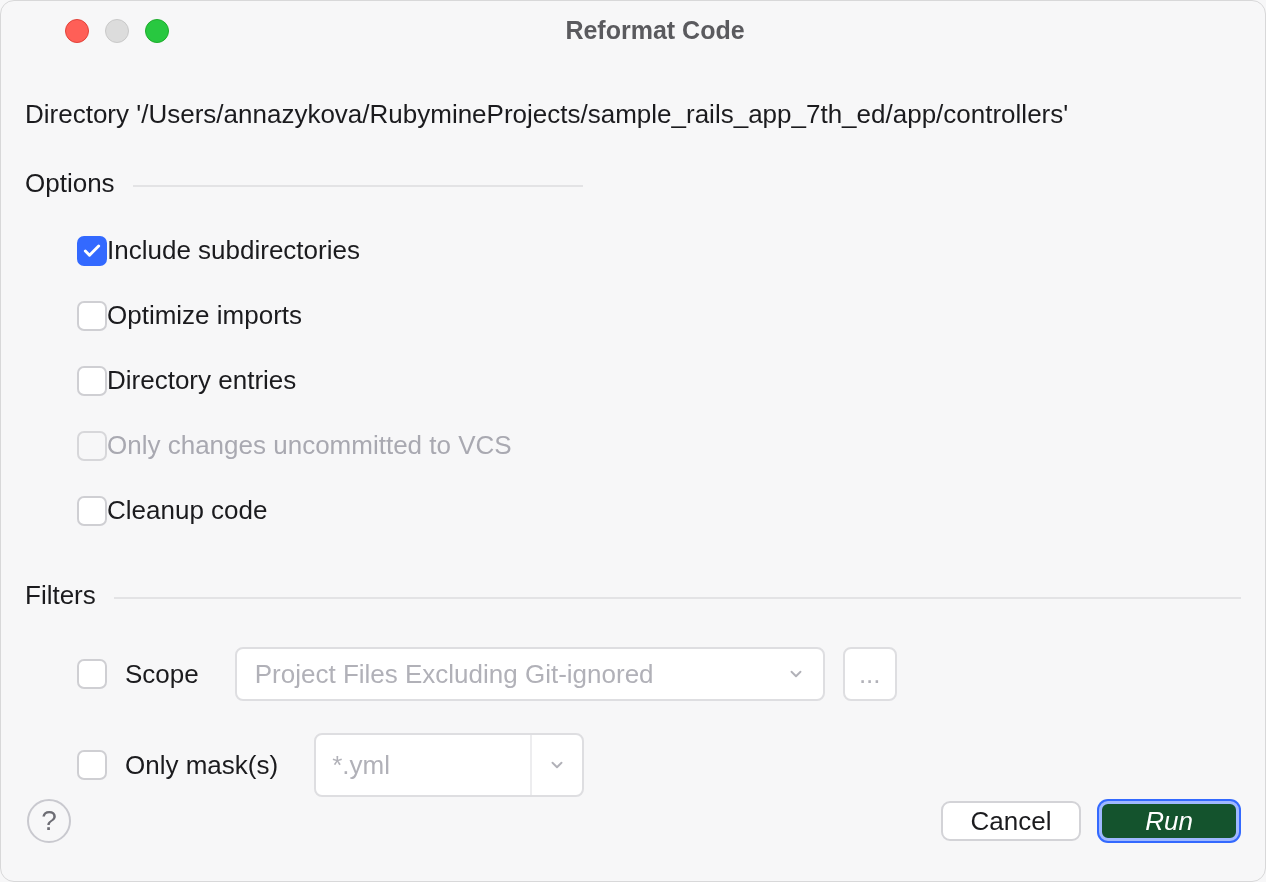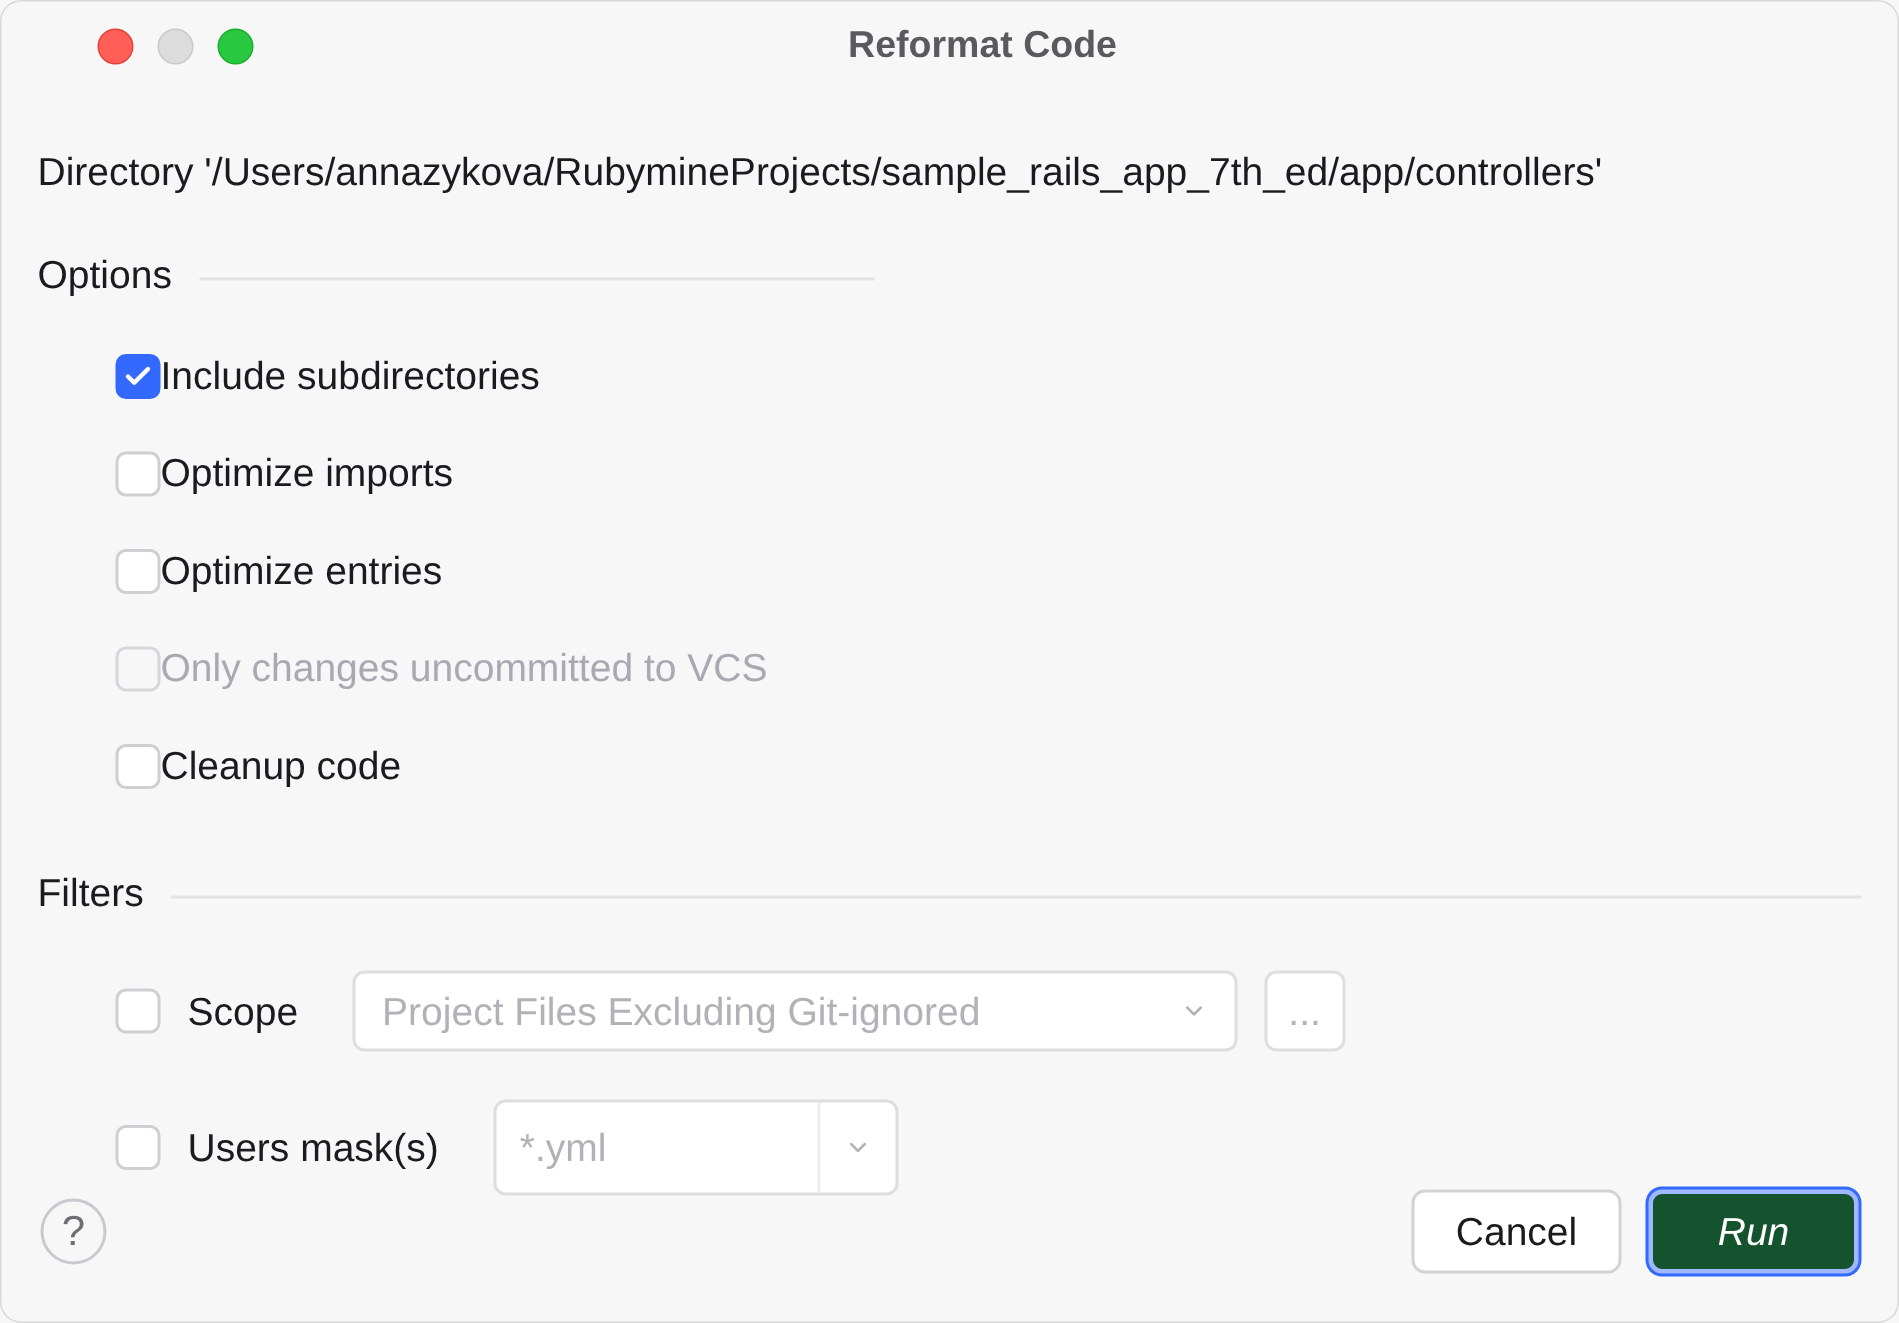--- a/index.html
+++ b/index.html
@@ -229,21 +229,21 @@
       background: transparent;
       display: flex;
       align-items: center;
       justify-content: center;
       font-size: 28px;
       color: #6d6d74;
       cursor: pointer;
     }
     .spacer { flex: 1; }
     .btn {
-      height: 56px;
+      height: 40px;
       padding: 0 16px;
       border-radius: 9px;
       font-size: 26px;
       display: flex;
       align-items: center;
       justify-content: center;
       cursor: pointer;
       border: 2px solid transparent;
       min-width: 140px;
     }
@@ -296,21 +296,21 @@
         <div class="cbox">
           
         </div>
         <span class="option-label">Optimize imports</span>
       </div>
 
       <div class="option-row">
         <div class="cbox">
           
         </div>
-        <span class="option-label">Optimize entries</span>
+        <span class="option-label">Directory entries</span>
       </div>
 
       <div class="option-row disabled">
         <div class="cbox">
           
         </div>
         <span class="option-label">Only changes uncommitted to VCS</span>
       </div>
 
       <div class="option-row">
@@ -341,21 +341,21 @@
           </div>
           <div class="ellipsis-btn">
             <span>...</span>
           </div>
         </div>
 
         <div class="filter-row">
           <div class="cbox">
             
           </div>
-          <span class="filter-label">Users mask(s)</span>
+          <span class="filter-label">Only mask(s)</span>
           <div class="mask-combo">
             <span class="sel-text">*.yml</span>
             <span class="combo-arrow">
               <svg class="chevron" viewBox="0 0 24 24">
                   <path d="M6 9l6 6 6-6" stroke="#b1b1b8" stroke-width="2.5" fill="none" stroke-linecap="round" stroke-linejoin="round"></path>
                 </svg>
             </span>
           </div>
         </div>
       </div>

